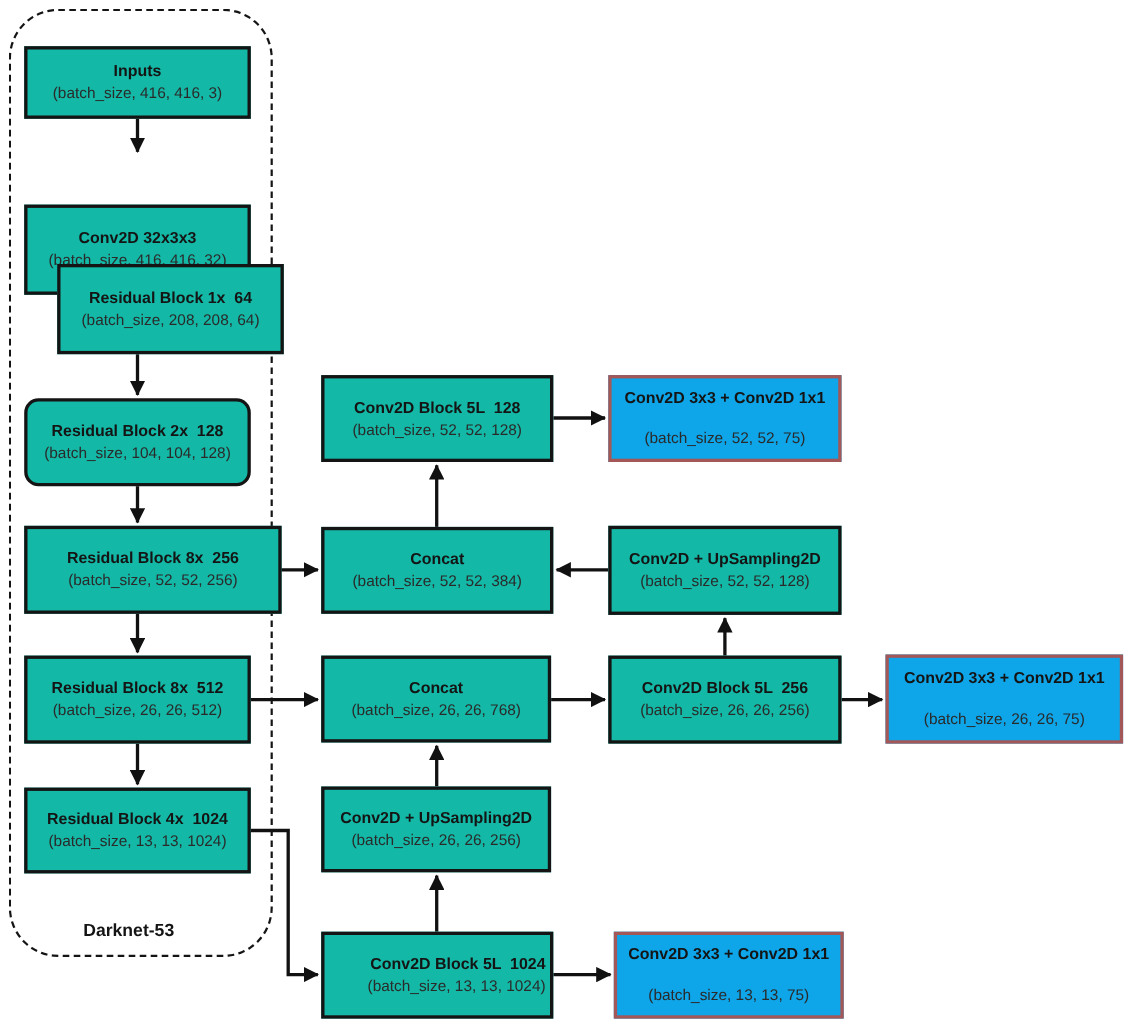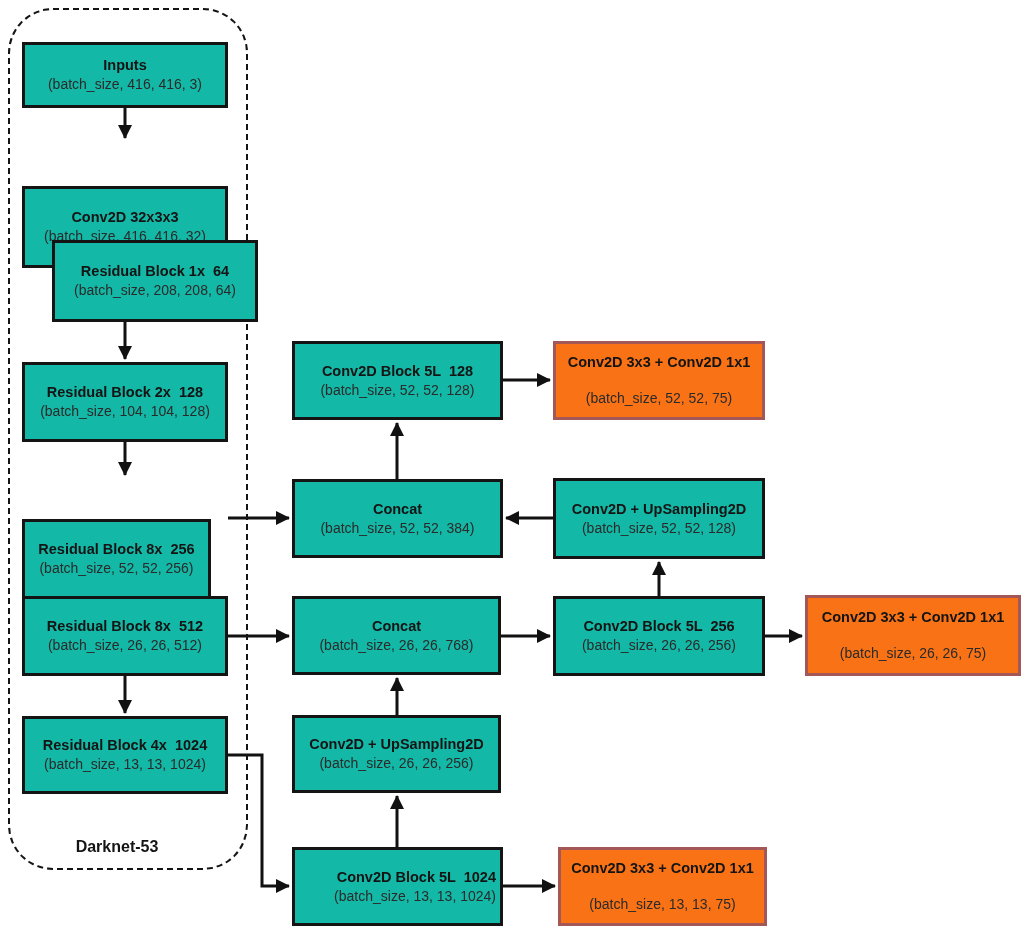--- a/index.html
+++ b/index.html
@@ -40,21 +40,21 @@
     background: #14b8a6;
     border: 3px solid #141414;
     display: flex;
     flex-direction: column;
     align-items: center;
     justify-content: center;
     text-align: center;
     padding: 2px 4px;
   }
   .node--output {
-    background: #f97316;
+    background: #0ea5e9;
     border: 3px solid #a35757;
     gap: 17px;
   }
   .node-title {
     font-weight: bold;
     font-size: 14.5px;
     color: #141414;
     line-height: 19px;
     white-space: pre-wrap;
   }
@@ -112,25 +112,25 @@
         <div class="node-sub">(batch_size, 416, 416, 3)</div>
       </div>
       <div class="node" style="left: 22px; top: 142px; width: 206px; height: 82px; margin-top: 44px;">
         <div class="node-title">Conv2D 32x3x3</div>
         <div class="node-sub">(batch_size, 416, 416, 32)</div>
       </div>
       <div class="node" style="left: 22px; top: 240px; width: 206px; height: 82px; margin-left: 30px;">
         <div class="node-title">Residual Block 1x  64</div>
         <div class="node-sub">(batch_size, 208, 208, 64)</div>
       </div>
-      <div class="node" style="left: 22px; top: 362px; width: 206px; height: 80px;">
+      <div class="node" style="left: 22px; top: 362px; width: 206px; height: 80px; border-radius: 13px;">
         <div class="node-title">Residual Block 2x  128</div>
         <div class="node-sub">(batch_size, 104, 104, 128)</div>
       </div>
-      <div class="node" style="left: 22px; top: 478px; width: 189px; height: 80px; margin-top: 41px;">
+      <div class="node" style="left: 22px; top: 478px; width: 234px; height: 80px;">
         <div class="node-title">Residual Block 8x  256</div>
         <div class="node-sub">(batch_size, 52, 52, 256)</div>
       </div>
       <div class="node" style="left: 22px; top: 596px; width: 206px; height: 80px; align-items: center;">
         <div class="node-title">Residual Block 8x  512</div>
         <div class="node-sub">(batch_size, 26, 26, 512)</div>
       </div>
       <div class="node" style="left: 22px; top: 716px; width: 206px; height: 78px;">
         <div class="node-title">Residual Block 4x  1024</div>
         <div class="node-sub">(batch_size, 13, 13, 1024)</div>

